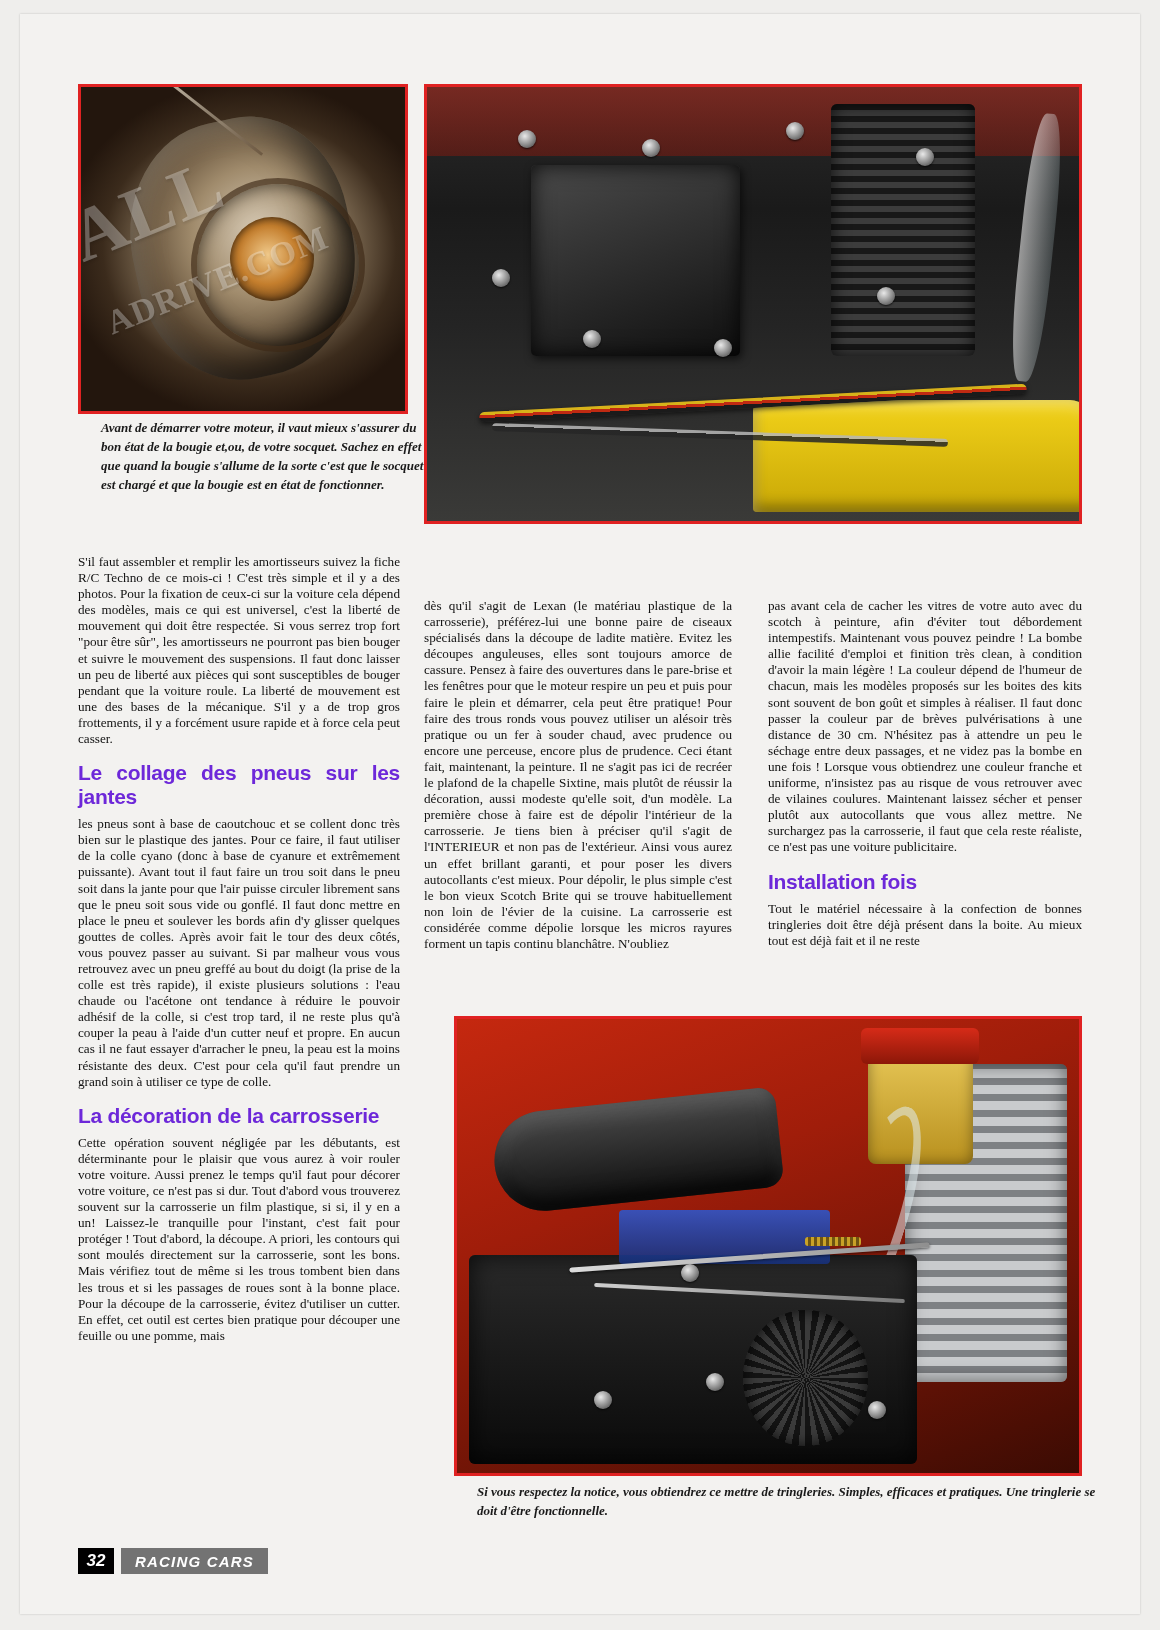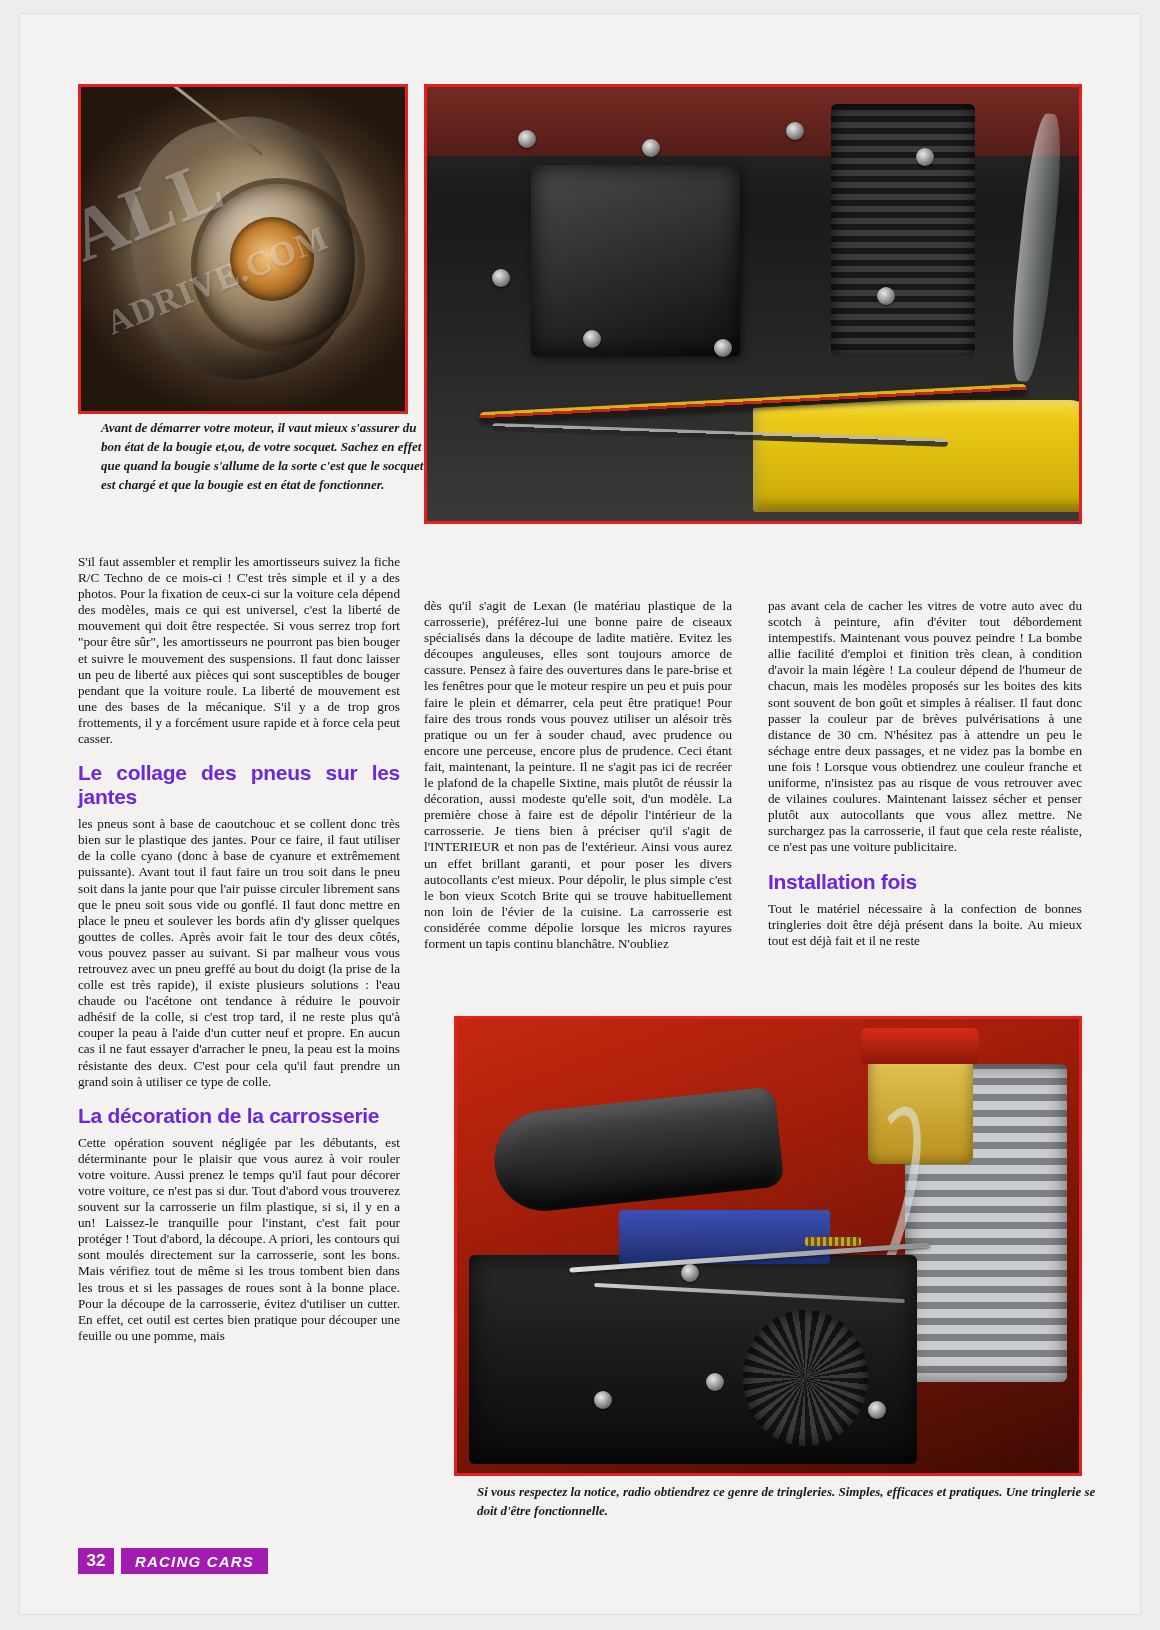--- a/index.html
+++ b/index.html
@@ -362,32 +362,33 @@
   
   .footer {
     position: absolute;
     left: 58px;
     bottom: 40px;
     display: flex;
     align-items: stretch;
     height: 26px;
   }
   .page-num {
-    background: #a21caf;
+    background: #000000;
     color: #ffffff;
     font-family: "Liberation Sans", sans-serif;
     font-weight: bold;
     font-size: 17px;
     width: 36px;
     display: flex;
     align-items: center;
     justify-content: center;
+    font-style: italic;
   }
   .mag-logo {
-    background: #a21caf;
+    background: #737373;
     color: #ffffff;
     font-family: "Liberation Sans", sans-serif;
     font-weight: bold;
     font-style: italic;
     font-size: 15px;
     letter-spacing: 1.2px;
     padding: 0 14px;
     margin-left: 7px;
     display: flex;
     align-items: center;
@@ -486,21 +487,21 @@
       <div class="lw-gearwheel"></div>
       <div class="lw-blue"></div>
       <div class="lw-rod"></div>
       <div class="lw-rod2"></div>
       <div class="lw-spring"></div>
       <div class="screw" style="left:22%;bottom:14%;"></div>
       <div class="screw" style="left:40%;bottom:18%;"></div>
       <div class="screw" style="left:66%;bottom:12%;"></div>
       <div class="screw" style="left:36%;top:54%;"></div>
     </div>
-    <div class="cap cap-lower">Si vous respectez la notice, radio obtiendrez ce genre de tringleries. Simples, efficaces et pratiques. Une tringlerie se doit d'être fonctionnelle.</div>
+    <div class="cap cap-lower">Si vous respectez la notice, vous obtiendrez ce mettre de tringleries. Simples, efficaces et pratiques. Une tringlerie se doit d'être fonctionnelle.</div>
 
     <div class="footer">
       <div class="page-num">32</div>
       <div class="mag-logo">RACING CARS</div>
     </div>
 
   </div>
 </div>
 
 </body></html>

